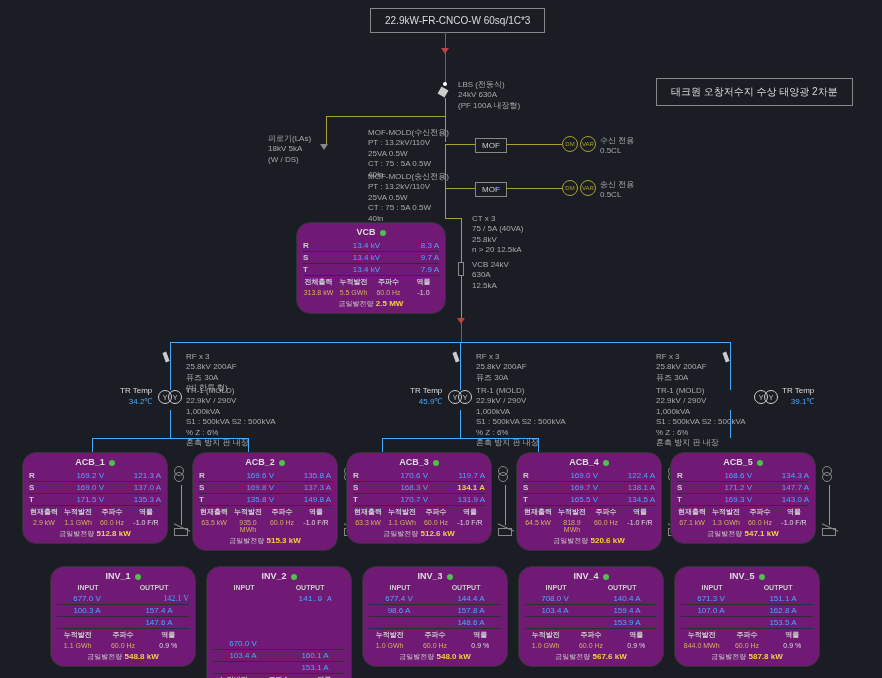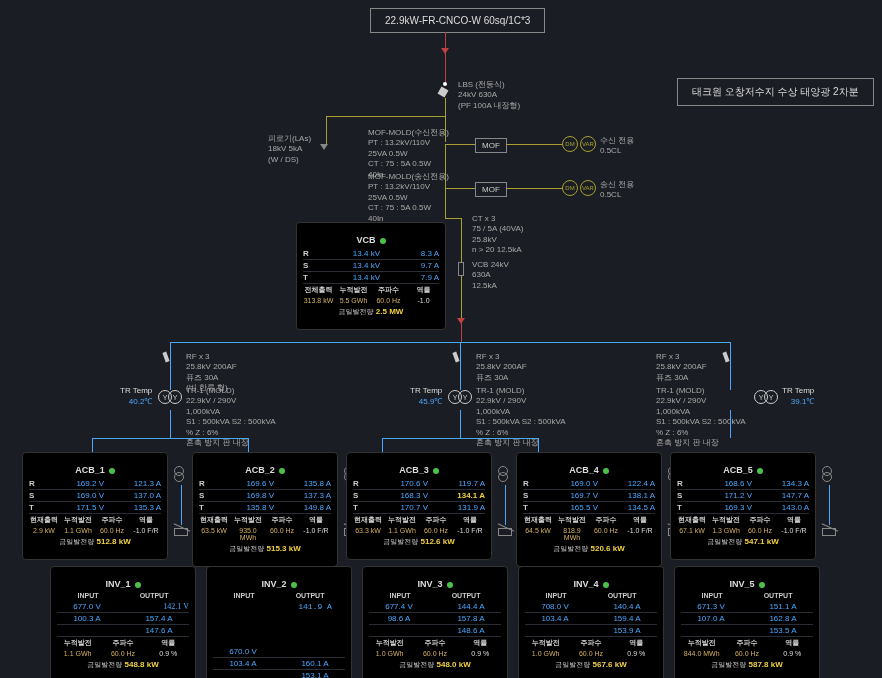--- a/index.html
+++ b/index.html
@@ -24,24 +24,24 @@
   .smalltxt { position: absolute; color: #aaa; font-size: 8px; line-height: 1.3; }
   .mof-box {
     position:absolute; border:1px solid #888; padding:2px 6px; font-size:8px; color:#ccc;
   }
   .circle-icon {
     position:absolute; width:16px; height:16px; border:1px solid #a8a030; border-radius:50%;
     display:flex; align-items:center; justify-content:center; font-size:6px; color:#a8a030;
   }
   .panel {
     position:absolute;
-    background:#000000;
+    background:#701a75;
     border:1px solid #333;
-    border-radius:4px;
-    padding:12px 6px;
+    border-radius:14px;
+    padding:4px 6px;
     font-size:8px;
   }
   .panel-title { color:#ddd; font-size:9px; font-weight:bold; text-align:center; margin-bottom:3px; }
   .status-dot { display:inline-block; width:6px; height:6px; border-radius:50%; background:#4ac24a; margin-left:4px; vertical-align:middle; }
   .row { display:flex; justify-content:space-between; padding:1px 0; border-bottom:1px solid #2a2d34; }
   .row span { display:inline-block; }
   .c-label { color:#ccc; width:18px; font-weight:bold; }
   .c-vblue { color:#4aa8ff; text-align:right; width:42px; }
   .c-vyellow { color:#f0d040; text-align:right; width:42px; font-weight:bold; }
   .hdr-row { display:flex; gap:4px; padding:1px 0; }
@@ -68,21 +68,21 @@
   .ysym .c + .c { margin-left:-4px; }
   .fuse { position:absolute; width:6px; height:14px; border:1px solid #888; background:#1a1d23; }
   .arrow { position:absolute; width:0; height:0; border-left:4px solid transparent; border-right:4px solid transparent; }
   .arrow.down { border-top:6px solid #c04040; }
   .invhdr { display:flex; justify-content:space-around; font-weight:bold; font-size:7px; color:#ccc; margin-bottom:2px; }
 </style>
 </head>
 <body>
 
 <div class="border-box" style="left:370px; top:8px;">22.9kW-FR-CNCO-W 60sq/1C*3</div>
-<div class="border-box" style="left:656px; top:78px;margin-left:21px;">태크원 오창저수지 수상 태양광 2차분</div>
+<div class="border-box" style="left:656px; top:78px;">태크원 오창저수지 수상 태양광 2차분</div>
 
 <div class="vline r" style="left:445px; top:32px; height:52px;"></div>
 <div class="arrow down" style="left:441px; top:48px;"></div>
 <div class="dev" style="left:439px; top:82px;">
   <div style="width:4px;height:4px;border-radius:50%;background:#fff;margin:0 auto;"></div>
   <div style="width:8px;height:8px;background:#ccc;transform:rotate(30deg);margin-top:2px;"></div>
 </div>
 <div class="smalltxt" style="left:458px; top:80px;">
   <div>LBS (전동식)</div>
     <div>24kV 630A</div>
@@ -201,21 +201,21 @@
     <div>25.8kV 200AF</div>
     <div>퓨즈 30A</div>
     <div>(비 한류 형)</div>
 </div>
 <div class="ysym" style="left:158px; top:390px;">
   <div class="c">Y</div>
     <div class="c">Y</div>
 </div>
 <div class="tr-temp" style="left:120px; top:386px;">
   <div>TR Temp</div>
-    <div class="t">40.2℃</div>
+    <div class="t">34.2℃</div>
 </div>
 <div class="smalltxt" style="left:186px; top:386px;">
   <div>TR-1 (MOLD)</div>
     <div>22.9kV / 290V</div>
     <div>1,000kVA</div>
     <div>S1 : 500kVA S2 : 500kVA</div>
     <div>% Z : 6%</div>
     <div>혼촉 방지 판 내장</div>
 </div>
 <div class="vline b" style="left:170px; top:410px; height:28px;"></div>

